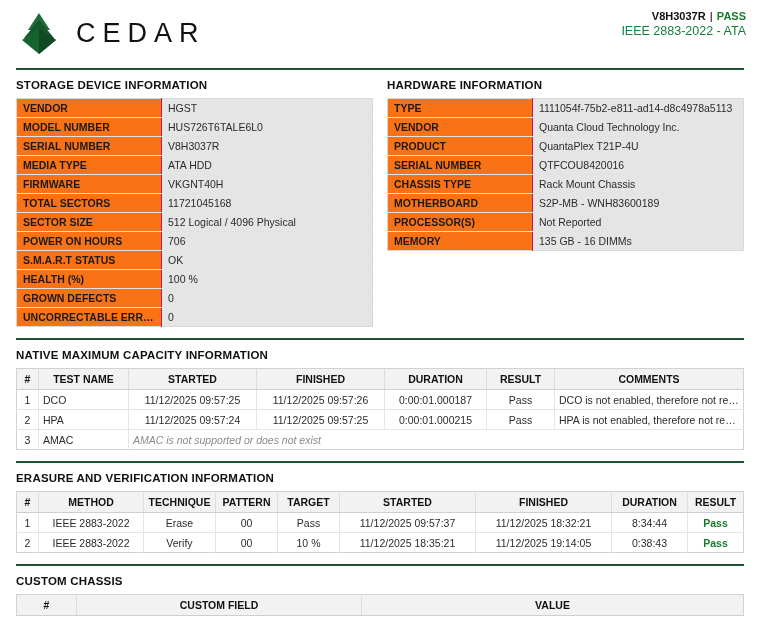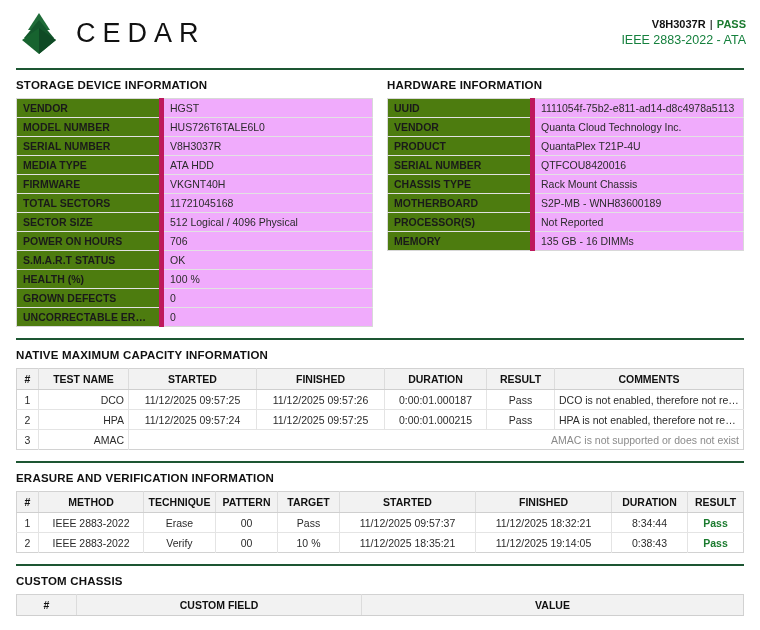--- a/index.html
+++ b/index.html
@@ -7,21 +7,21 @@
     margin: 0; padding: 0;
     width: 760px; height: 630px;
     background: #ffffff;
     font-family: "Liberation Sans", sans-serif;
     color: #1a1a1a;
   }
   .page { width: 760px; height: 630px; position: relative; overflow: hidden; }
 
   
   .header {
-    display: flex; align-items: center; justify-content: space-between;
+    display: flex; justify-content: space-between;
     padding: 10px 14px 8px 16px;
   }
   .brand { display: flex; align-items: center; gap: 14px; }
   .logo-mark { width: 46px; height: 46px; display: block; }
   .brand-name {
     font-size: 27px; font-weight: 400; letter-spacing: 7px;
     color: #111111; line-height: 1;
   }
   .header-right { text-align: right; line-height: 1.22; }
   .hdr-title { font-size: 11px; font-weight: bold; color: #111111; white-space: nowrap; }
@@ -58,27 +58,27 @@
     table-layout: fixed;
   }
   .kv td {
     border-bottom: 1px solid #e2e2e2;
     padding: 3px 6px;
     height: 16px;
     white-space: nowrap; overflow: hidden; text-overflow: ellipsis;
   }
   .kv tr:last-child td { border-bottom: none; }
   .kv td.k {
-    background: #4d7c0f;
+    background: #f97316;
     font-weight: bold;
     width: 145px;
-    border-right: 5px solid #be185d;
+    border-right: 1px solid #be185d;
     color: #1a1a1a;
   }
-  .kv td.v { background: #f0abfc; color: #2b2b2b; }
+  .kv td.v { background: #e5e5e5; color: #2b2b2b; }
 
   
   .grid {
     font-size: 10.5px;
     border: 1px solid #d2d2d2;
     table-layout: fixed;
   }
   .grid th {
     background: #f2f2f2;
     font-weight: bold;
@@ -94,23 +94,23 @@
   .grid td {
     padding: 3.5px 4px;
     border-right: 1px solid #e4e4e4;
     border-bottom: 1px solid #e4e4e4;
     text-align: center;
     color: #2b2b2b;
     white-space: nowrap; overflow: hidden; text-overflow: ellipsis;
   }
   .grid td:last-child { border-right: none; }
   .grid tr:last-child td { border-bottom: none; }
-  .grid td.left { text-align: right; }
+  .grid td.left { text-align: left; }
   .grid td.muted {
-    color: #8a8a8a; text-align: right;
+    color: #8a8a8a; font-style: italic; text-align: left;
   }
   .pass-green { color: #1a7a2e; font-weight: bold; }
 </style>
 </head>
 <body>
 
 <div class="page">
 
   <div class="header">
     <div class="brand">
@@ -191,21 +191,21 @@
             </tr>
           </tbody>
       </table>
     </div>
 
     <div class="col">
       <div class="section-title">HARDWARE INFORMATION</div>
       <table class="kv">
         <tbody id="hardware-rows">
             <tr>
-              <td class="k">UUID</td>
+              <td class="k">TYPE</td>
               <td class="v">1111054f-75b2-e811-ad14-d8c4978a5113</td>
             </tr>
             <tr>
               <td class="k">VENDOR</td>
               <td class="v">Quanta Cloud Technology Inc.</td>
             </tr>
             <tr>
               <td class="k">PRODUCT</td>
               <td class="v">QuantaPlex T21P-4U</td>
             </tr>

